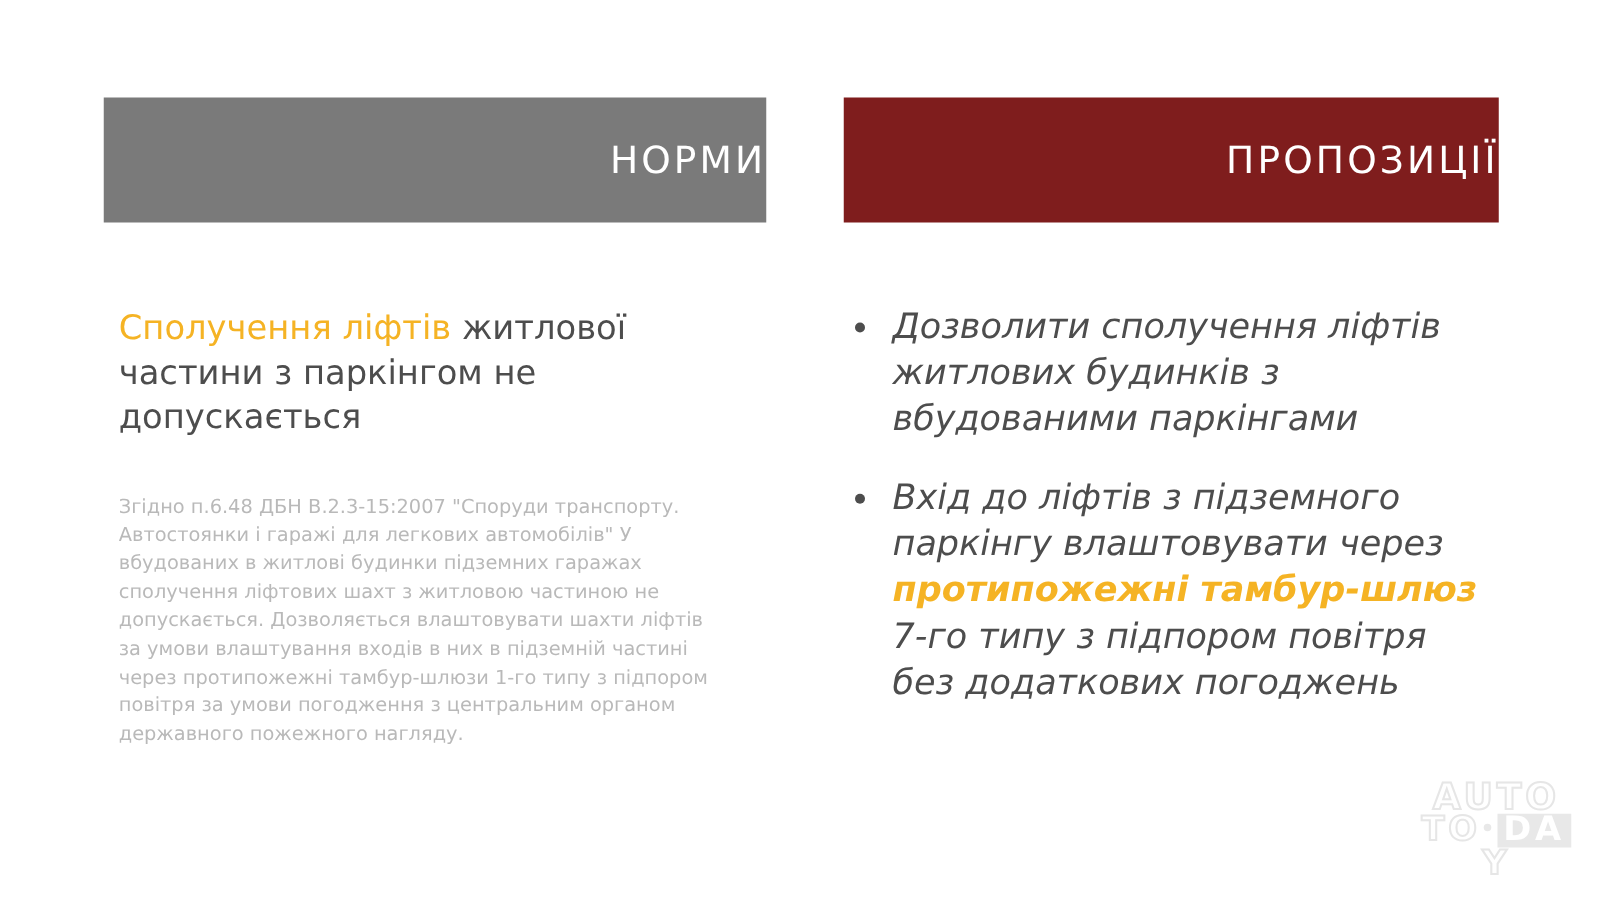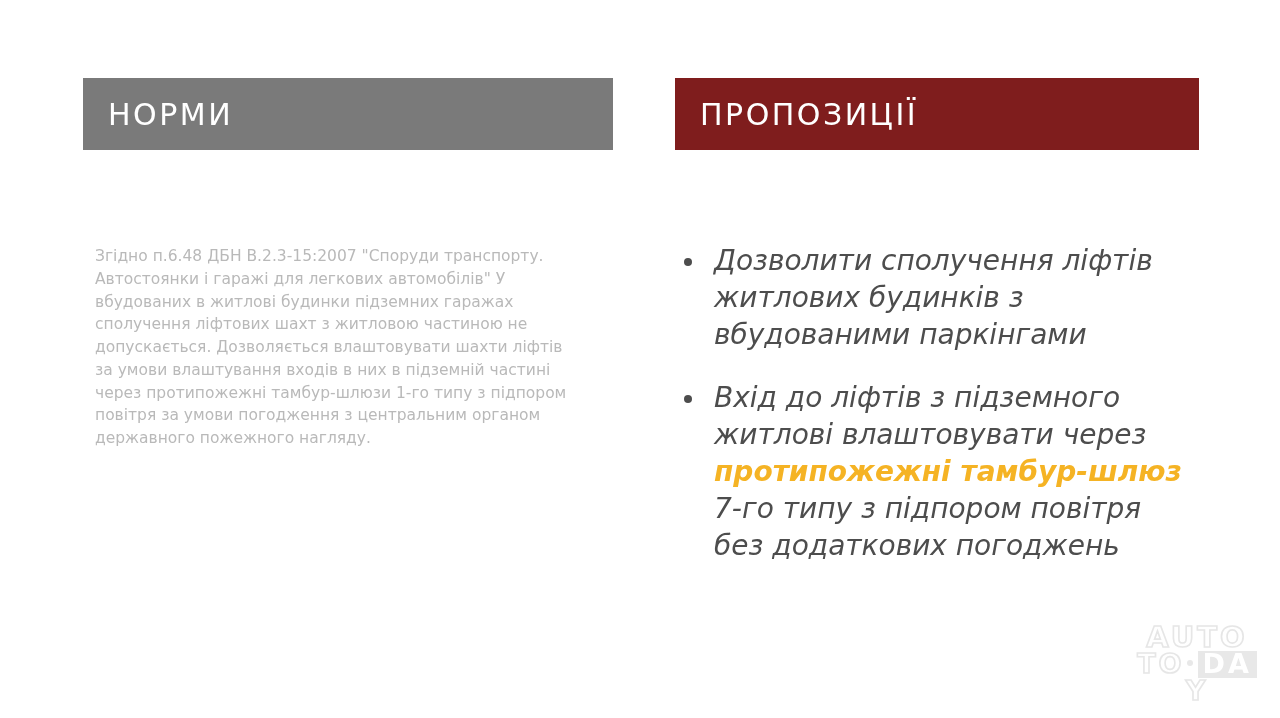--- a/index.html
+++ b/index.html
@@ -18,24 +18,24 @@
   .slide {
     position: absolute;
     inset: 0;
     background: #ffffff;
   }
 
   
   .header-band {
     position: absolute;
     top: 78px;
-    height: 72px;
+    height: 100px;
     display: flex;
     align-items: center;
-    justify-content: flex-start;
+    justify-content: flex-end;
     box-sizing: border-box;
     padding-left: 25px;
   }
   .header-band.left {
     left: 83px;
     width: 530px;
     background: #7a7a7a;
   }
   .header-band.right {
     left: 675px;
@@ -160,32 +160,33 @@
 
   <div class="header-band left">
     <span class="band-text">НОРМИ</span>
   </div>
 
   <div class="header-band right">
     <span class="band-text">ПРОПОЗИЦІЇ</span>
   </div>
 
   <div class="col-left">
+    <p class="left-lead"><span class="hl">Сполучення ліфтів</span><span> житлової частини з паркінгом не допускається</span></p>
     <p class="left-note">Згідно п.6.48 ДБН В.2.3-15:2007 "Споруди транспорту. Автостоянки і гаражі для легкових автомобілів" У вбудованих в житлові будинки підземних гаражах сполучення ліфтових шахт з житловою частиною не допускається. Дозволяється влаштовувати шахти ліфтів за умови влаштування входів в них в підземній частині через протипожежні тамбур-шлюзи 1-го типу з підпором повітря за умови погодження з центральним органом державного пожежного нагляду.</p>
   </div>
 
   <div class="col-right">
     <ul class="bullet-list">
       <li class="bullet-item">
         <span class="bullet-dot"></span>
         <span>Дозволити сполучення ліфтів житлових будинків з вбудованими паркінгами</span><span class="hl"></span><span></span>
       </li>
       <li class="bullet-item">
         <span class="bullet-dot"></span>
-        <span>Вхід до ліфтів з підземного житлові влаштовувати через </span><span class="hl">протипожежні тамбур-шлюз</span><span> 7-го типу з підпором повітря без додаткових погоджень</span>
+        <span>Вхід до ліфтів з підземного паркінгу влаштовувати через </span><span class="hl">протипожежні тамбур-шлюз</span><span> 7-го типу з підпором повітря без додаткових погоджень</span>
       </li>
     </ul>
   </div>
 
   <div class="watermark">
     <div class="wm-row">AUTO</div>
     <div class="wm-row row2">
       <span>TO</span><span class="wm-dot"></span><span class="boxed">DA</span>
     </div>
     <div class="wm-row row2">Y</div>

